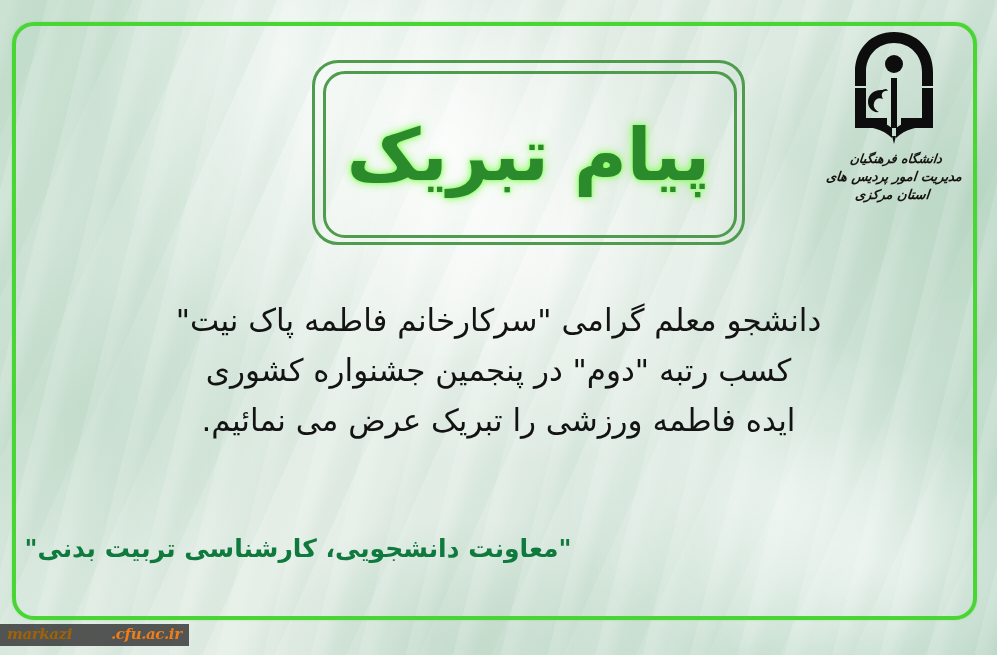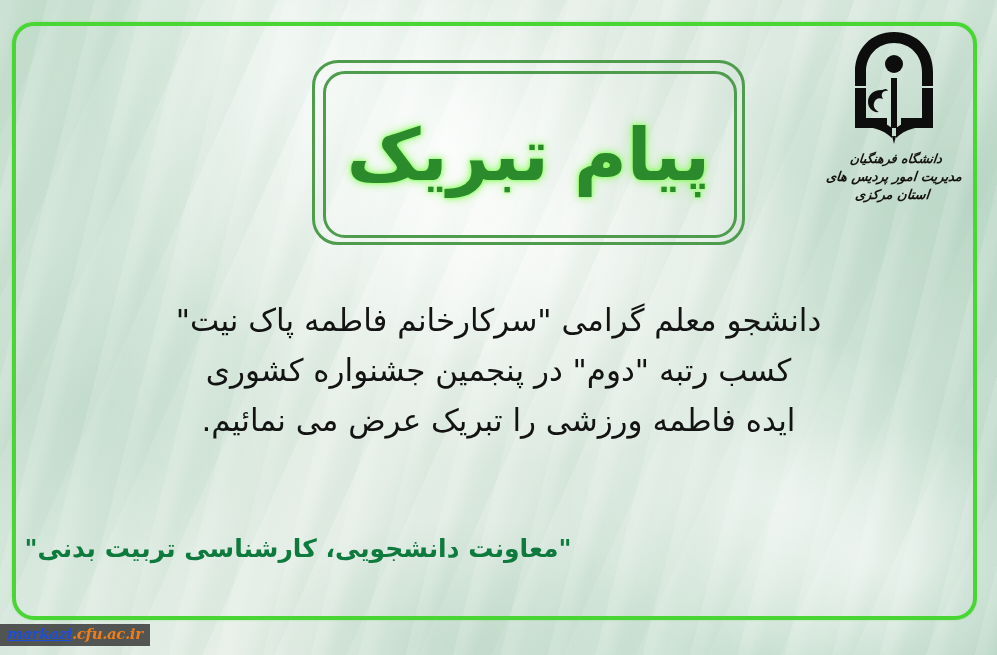--- a/index.html
+++ b/index.html
@@ -185,22 +185,22 @@
     padding: 3px 7px 4px 7px;
     background: rgba(42,42,42,0.78);
     font-family: "DejaVu Serif", serif;
     font-size: 15px;
     font-weight: bold;
     font-style: italic;
     letter-spacing: -0.4px;
     line-height: 1;
     white-space: nowrap;
   }
-  .watermark .wm-a { color: #1d4ed8; text-decoration: underline; }
-  .watermark .wm-b { color: #f07d18; }
+  .watermark .wm-a { color: #a16207; }
+  .watermark .wm-b { color: #f07d18; padding-left: 39px; }
 </style>
 </head>
 <body>
 
 <div id="poster">
 
   <div class="bg-base"></div>
   <div class="bg-veil"></div>
   <div class="bg-cloud"></div>
   <div class="bg-cloud2"></div>

